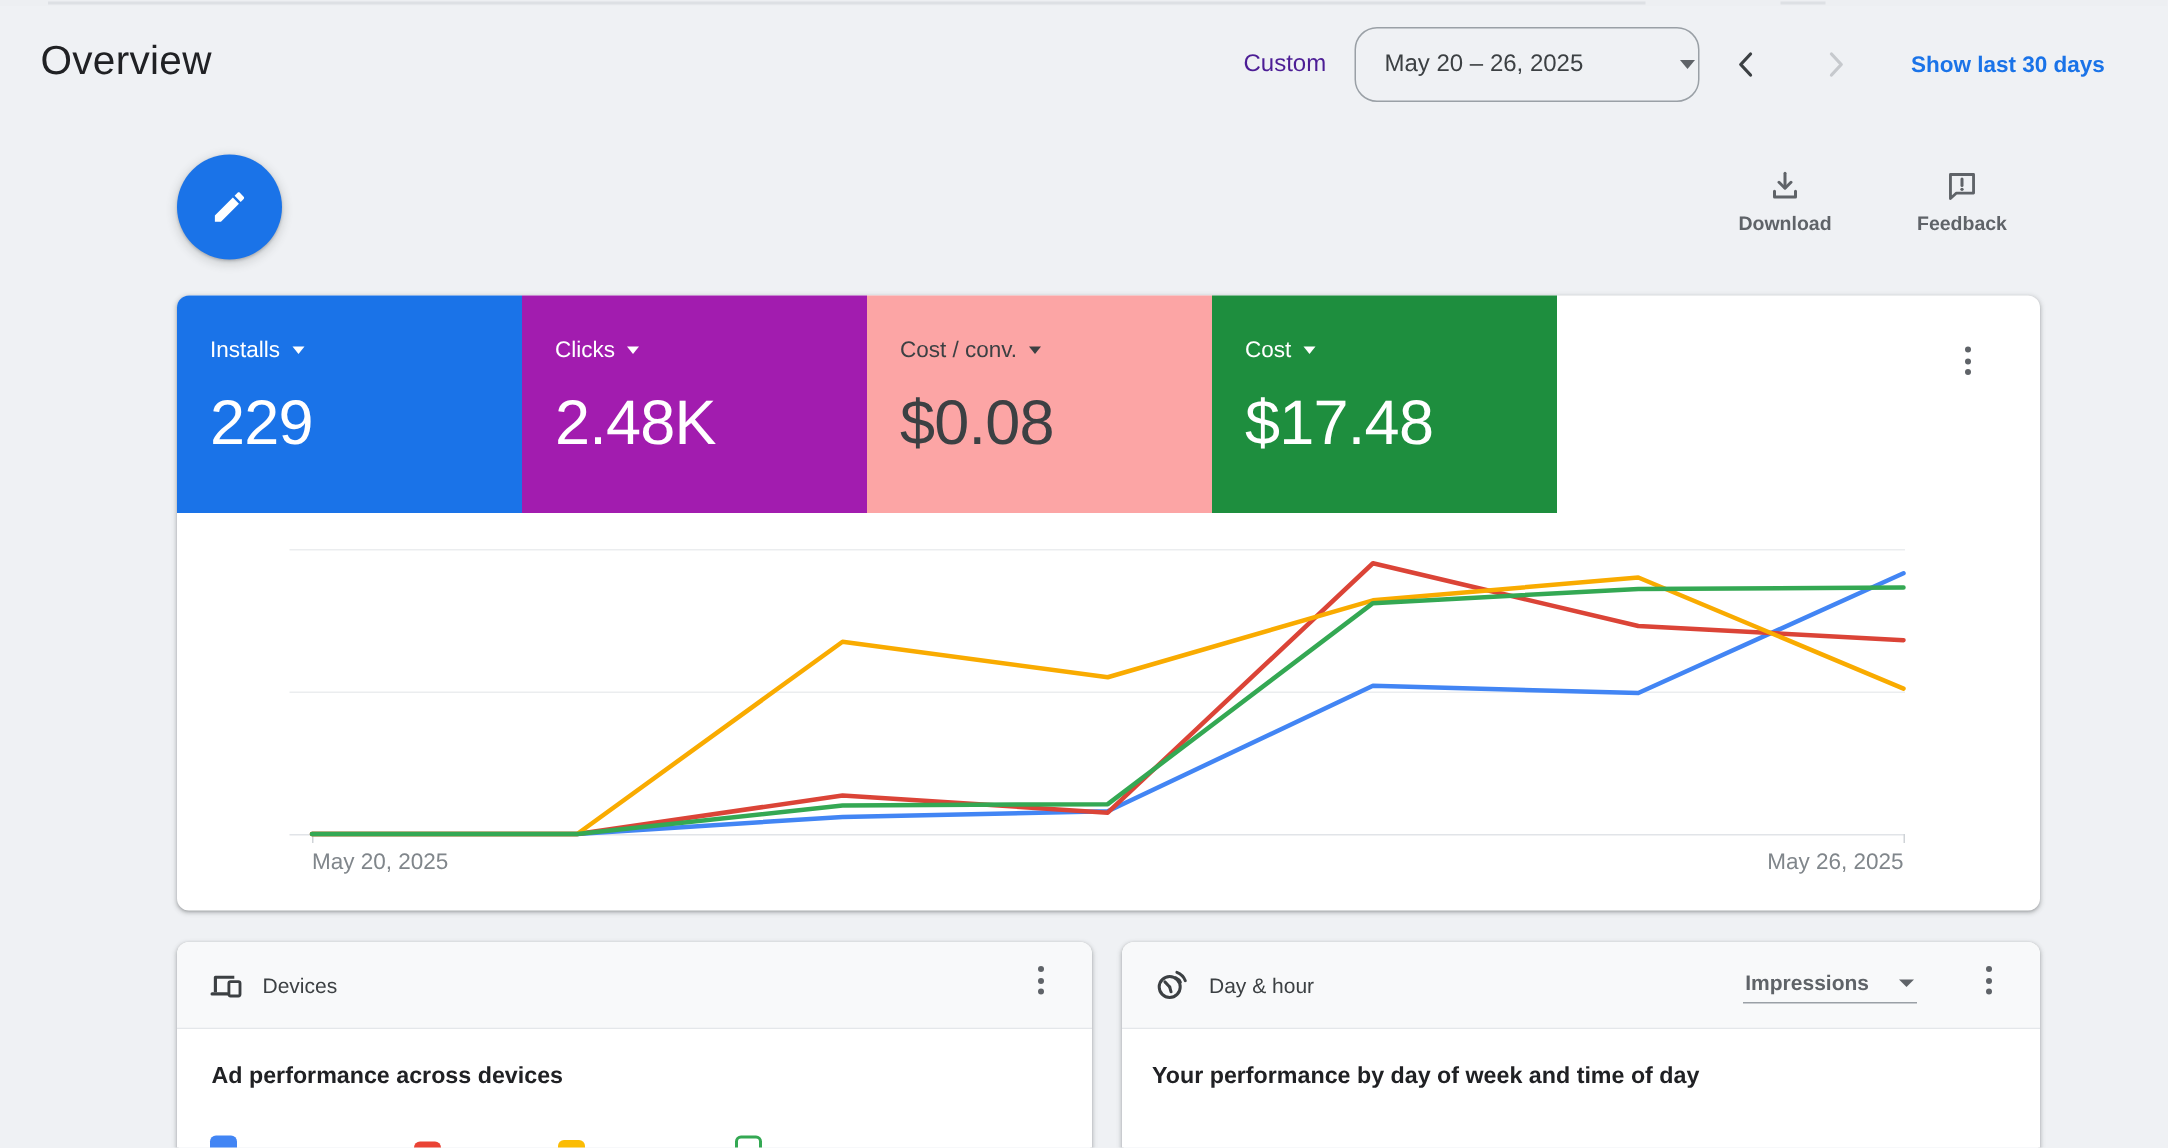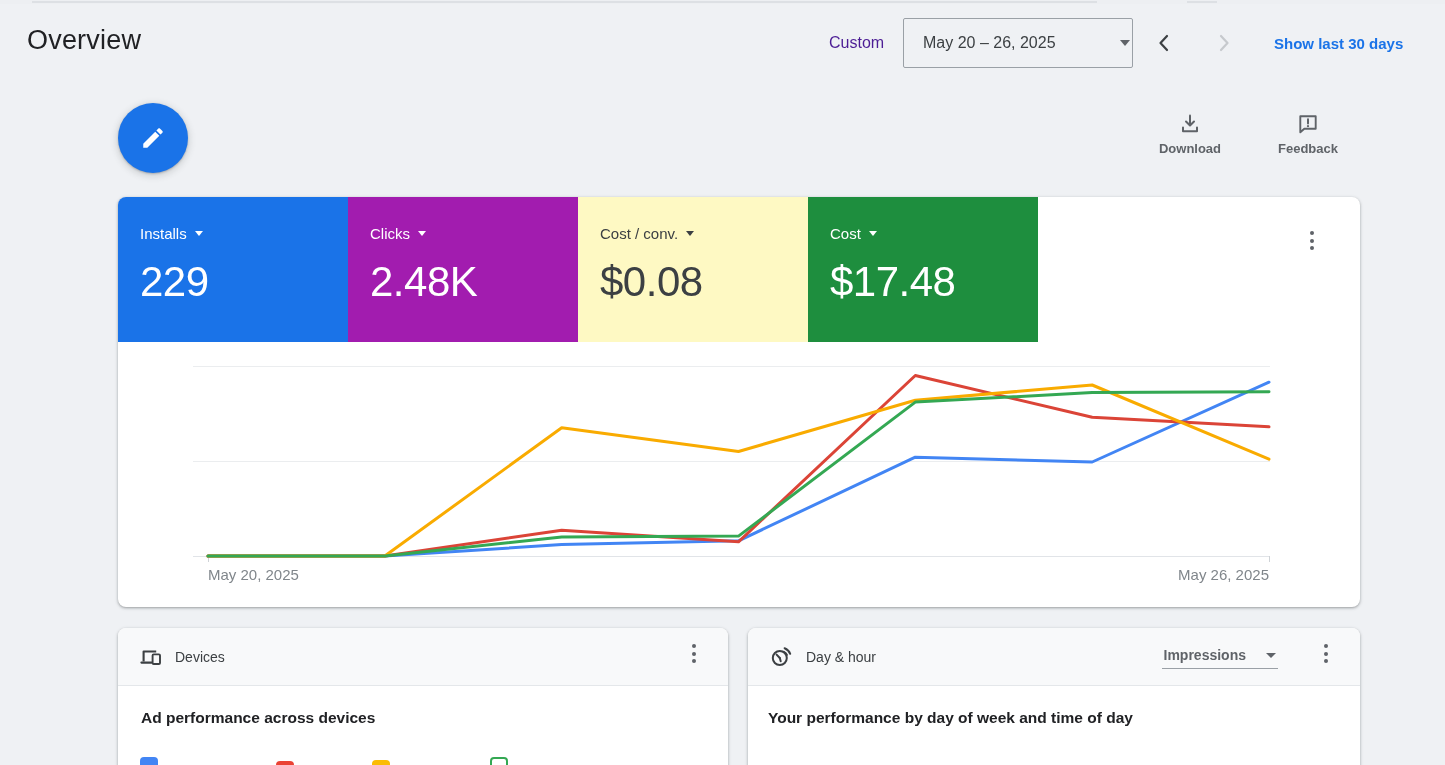--- a/index.html
+++ b/index.html
@@ -14,21 +14,21 @@
 
   
   .top-strip { left:0; top:0; width:1445px; height:4px; background:#edeff2; }
   .top-strip-seg { top:1px; height:2px; background:#dde0e4; }
 
   
   .page-title { left:27px; top:25px; font-size:27px; font-weight:400; color:#202124; letter-spacing:.2px; }
   .custom-label { left:829px; top:34px; font-size:16px; color:#4c1d95; }
   .date-box {
     left:903px; top:18px; width:230px; height:50px;
-    border:1px solid #9aa0a6; border-radius:2px;
+    border:1px solid #9aa0a6; border-radius:15px;
     display:flex; align-items:center; padding:0 2px 0 19px;
     cursor:pointer; background:transparent;
   }
   .date-box-text { font-size:16px; color:#3c4043; flex:1; }
   .caret { width:0; height:0; border-left:5px solid transparent; border-right:5px solid transparent; border-top:6px solid currentColor; display:inline-block; }
   .date-caret { color:#5f6368; }
   .chev { top:31px; width:24px; height:24px; cursor:pointer; }
   .chev-left { left:1152px; }
   .chev-right { left:1212px; }
   .show-last { left:1274px; top:35px; font-size:15px; font-weight:700; color:#1a73e8; cursor:pointer; }
@@ -165,21 +165,21 @@
       </div>
     <div class="sc-value">229</div>
   </div>
   <div class="scorecard sc-1" style="background-color: #a21caf; color: rgb(255, 255, 255);">
     <div class="sc-label">
         <span>Clicks</span>
         <span class="caret"></span>
       </div>
     <div class="sc-value">2.48K</div>
   </div>
-  <div class="scorecard sc-2" style="background-color: #fef9c3; color: rgb(60, 64, 67);">
+  <div class="scorecard sc-2" style="background-color: #fca5a5; color: rgb(60, 64, 67);">
     <div class="sc-label">
         <span>Cost / conv.</span>
         <span class="caret"></span>
       </div>
     <div class="sc-value">$0.08</div>
   </div>
   <div class="scorecard sc-3" style="background-color: rgb(30, 142, 62); color: rgb(255, 255, 255);">
     <div class="sc-label">
         <span>Cost</span>
         <span class="caret"></span>

